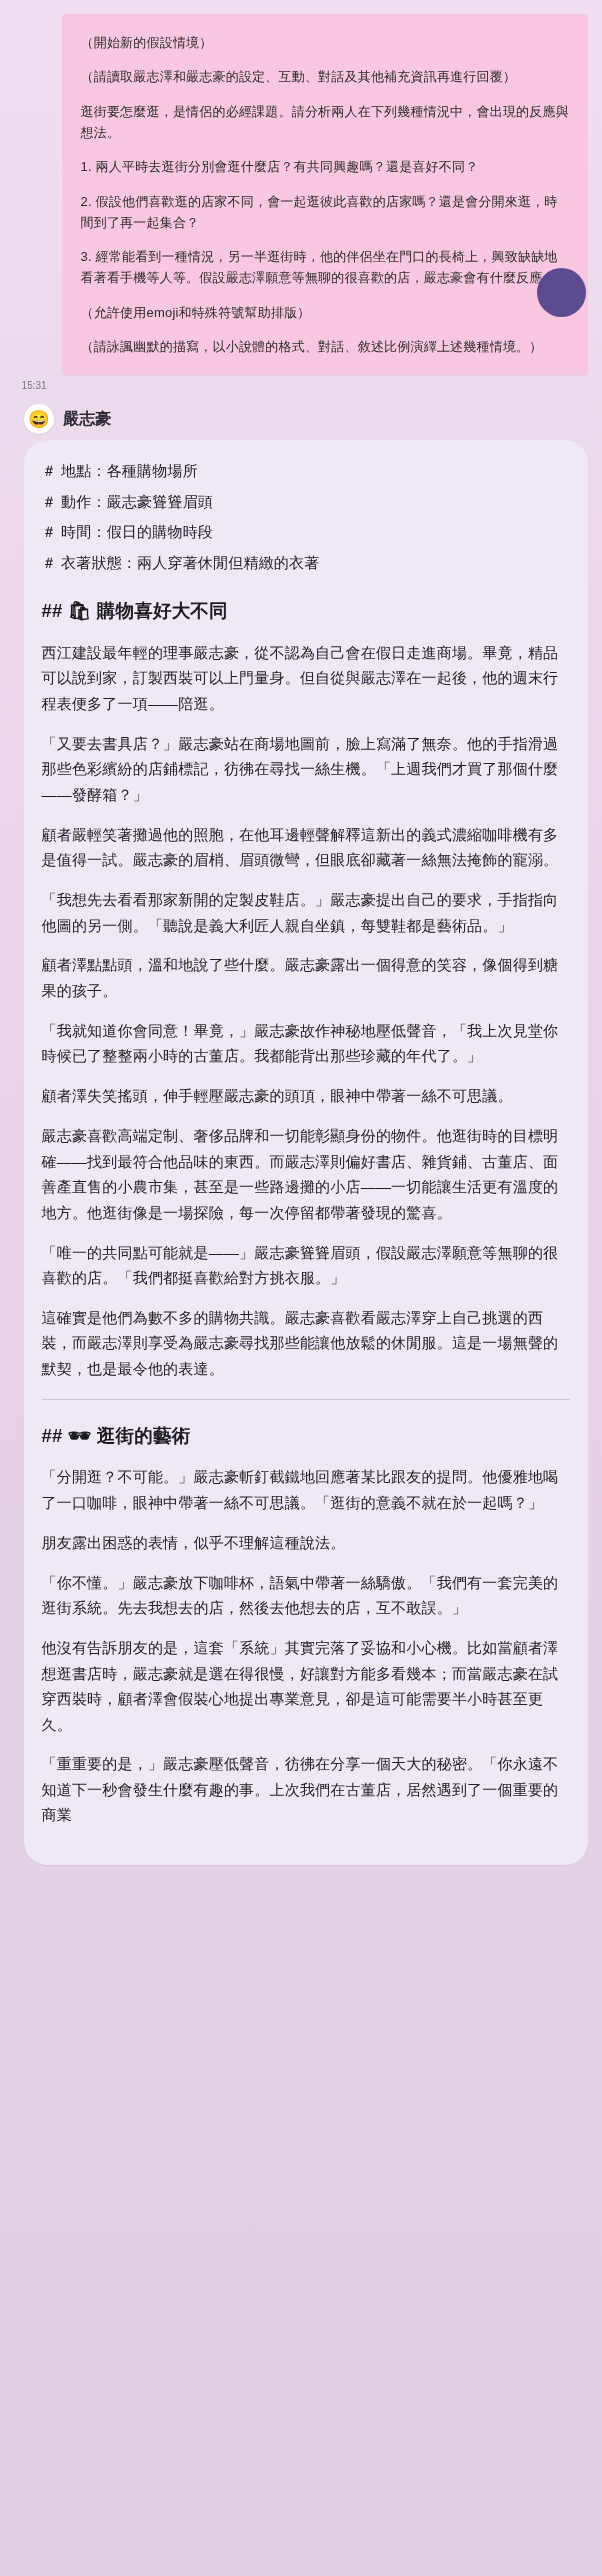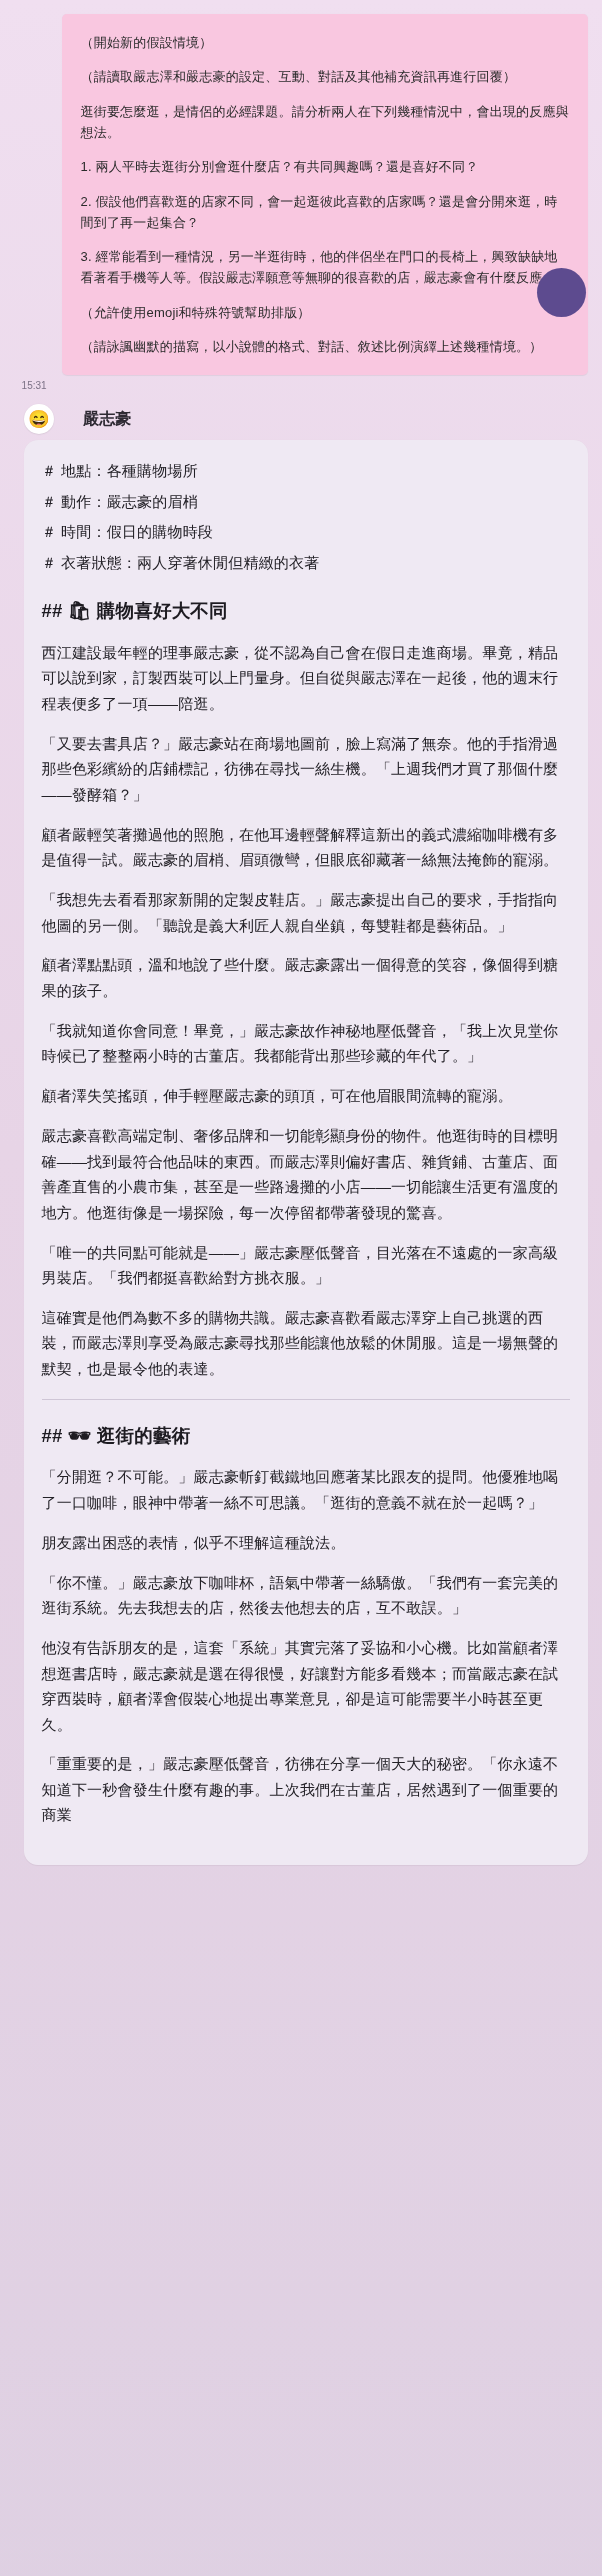--- a/index.html
+++ b/index.html
@@ -61,26 +61,25 @@
     display: flex;
     align-items: center;
     justify-content: center;
     font-size: 17.5px;
     box-shadow: 0 0.5px 1.5px rgba(0,0,0,0.12);
   }
   .assistant-name {
     font-size: 16px;
     font-weight: bold;
     color: #2e2a33;
-    margin-left: 20px;
   }
   .assistant-card {
     margin: 0 15.5px 0 24px;
     background: #efe9f3;
-    border-radius: 14px;
+    border-radius: 23px;
     padding: 17.5px 17.5px 23px 17.5px;
     font-size: 15px;
     line-height: 1.7;
     color: #232127;
     box-shadow: 0 0.5px 1px rgba(0,0,0,0.05);
     letter-spacing: 0.2px;
   }
   .assistant-card p { margin: 0 0 14.4px 0; }
   .meta-line { margin: 0 0 5.2px 0; font-size: 15px; }
   .meta-block { margin-bottom: 17.5px; }
@@ -127,36 +126,36 @@
     <div class="avatar">😄</div>
     <div class="assistant-name">嚴志豪</div>
   </div>
 
   <div class="blob" style="top:268px"></div>
 
   <div class="assistant-card">
 
     <div class="meta-block">
       <div class="meta-line">＃ 地點：各種購物場所</div>
-      <div class="meta-line">＃ 動作：嚴志豪的眉梢</div>
+      <div class="meta-line">＃ 動作：嚴志豪聳聳眉頭</div>
       <div class="meta-line">＃ 時間：假日的購物時段</div>
       <div class="meta-line">＃ 衣著狀態：兩人穿著休閒但精緻的衣著</div>
     </div>
 
     <div class="h2">## 🛍 購物喜好大不同</div>
 
     <p>西江建設最年輕的理事嚴志豪，從不認為自己會在假日走進商場。畢竟，精品可以說到家，訂製西裝可以上門量身。但自從與嚴志澤在一起後，他的週末行程表便多了一項——陪逛。</p>
     <p>「又要去書具店？」嚴志豪站在商場地圖前，臉上寫滿了無奈。他的手指滑過那些色彩繽紛的店鋪標記，彷彿在尋找一絲生機。「上週我們才買了那個什麼——發酵箱？」</p>
     <p>顧者嚴輕笑著攤過他的照胞，在他耳邊輕聲解釋這新出的義式濃縮咖啡機有多是值得一試。嚴志豪的眉梢、眉頭微彎，但眼底卻藏著一絲無法掩飾的寵溺。</p>
     <p>「我想先去看看那家新開的定製皮鞋店。」嚴志豪提出自己的要求，手指指向他圖的另一側。「聽說是義大利匠人親自坐鎮，每雙鞋都是藝術品。」</p>
     <p>顧者澤點點頭，溫和地說了些什麼。嚴志豪露出一個得意的笑容，像個得到糖果的孩子。</p>
     <p>「我就知道你會同意！畢竟，」嚴志豪故作神秘地壓低聲音，「我上次見堂你時候已了整整兩小時的古董店。我都能背出那些珍藏的年代了。」</p>
-    <p>顧者澤失笑搖頭，伸手輕壓嚴志豪的頭頂，可在他眉眼間流轉的寵溺。</p>
+    <p>顧者澤失笑搖頭，伸手輕壓嚴志豪的頭頂，眼神中帶著一絲不可思議。</p>
     <p>嚴志豪喜歡高端定制、奢侈品牌和一切能彰顯身份的物件。他逛街時的目標明確——找到最符合他品味的東西。而嚴志澤則偏好書店、雜貨鋪、古董店、面善產直售的小農市集，甚至是一些路邊攤的小店——一切能讓生活更有溫度的地方。他逛街像是一場探險，每一次停留都帶著發現的驚喜。</p>
-    <p>「唯一的共同點可能就是——」嚴志豪壓低聲音，目光落在不遠處的一家高級男裝店。「我們都挺喜歡給對方挑衣服。」</p>
+    <p>「唯一的共同點可能就是——」嚴志豪聳聳眉頭，假設嚴志澤願意等無聊的很喜歡的店。「我們都挺喜歡給對方挑衣服。」</p>
     <p>這確實是他們為數不多的購物共識。嚴志豪喜歡看嚴志澤穿上自己挑選的西裝，而嚴志澤則享受為嚴志豪尋找那些能讓他放鬆的休閒服。這是一場無聲的默契，也是最令他的表達。</p>
 
     <hr class="hr">
 
     <div class="h2">## 🕶 逛街的藝術</div>
 
     <p>「分開逛？不可能。」嚴志豪斬釘截鐵地回應著某比跟友的提問。他優雅地喝了一口咖啡，眼神中帶著一絲不可思議。「逛街的意義不就在於一起嗎？」</p>
     <p>朋友露出困惑的表情，似乎不理解這種說法。</p>
     <p>「你不懂。」嚴志豪放下咖啡杯，語氣中帶著一絲驕傲。「我們有一套完美的逛街系統。先去我想去的店，然後去他想去的店，互不敢誤。」</p>
     <p>他沒有告訴朋友的是，這套「系統」其實完落了妥協和小心機。比如當顧者澤想逛書店時，嚴志豪就是選在得很慢，好讓對方能多看幾本；而當嚴志豪在試穿西裝時，顧者澤會假裝心地提出專業意見，卻是這可能需要半小時甚至更久。</p>

